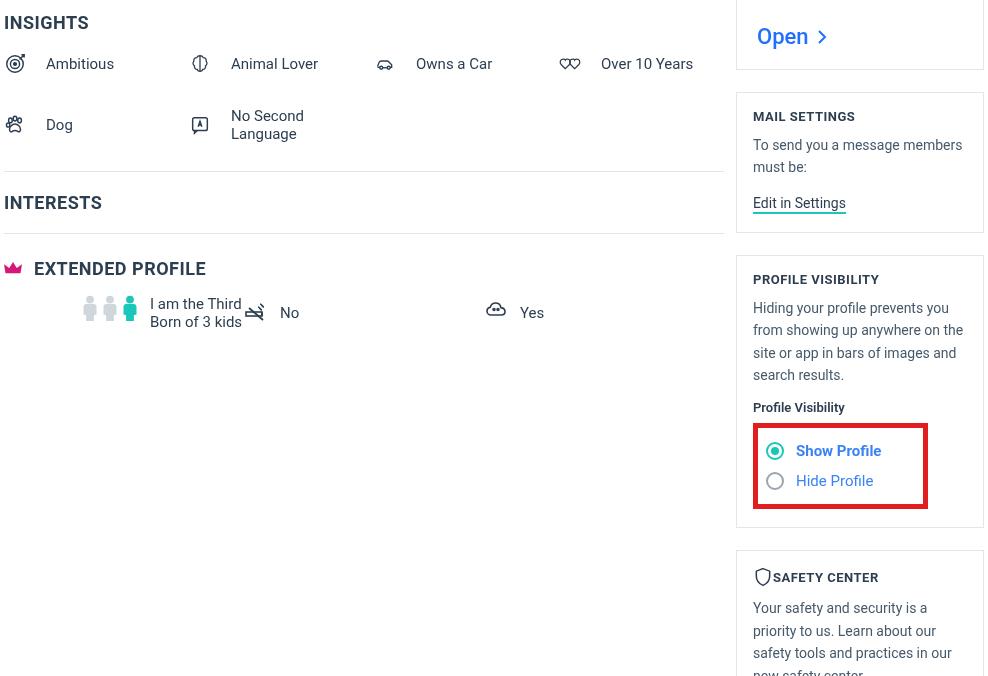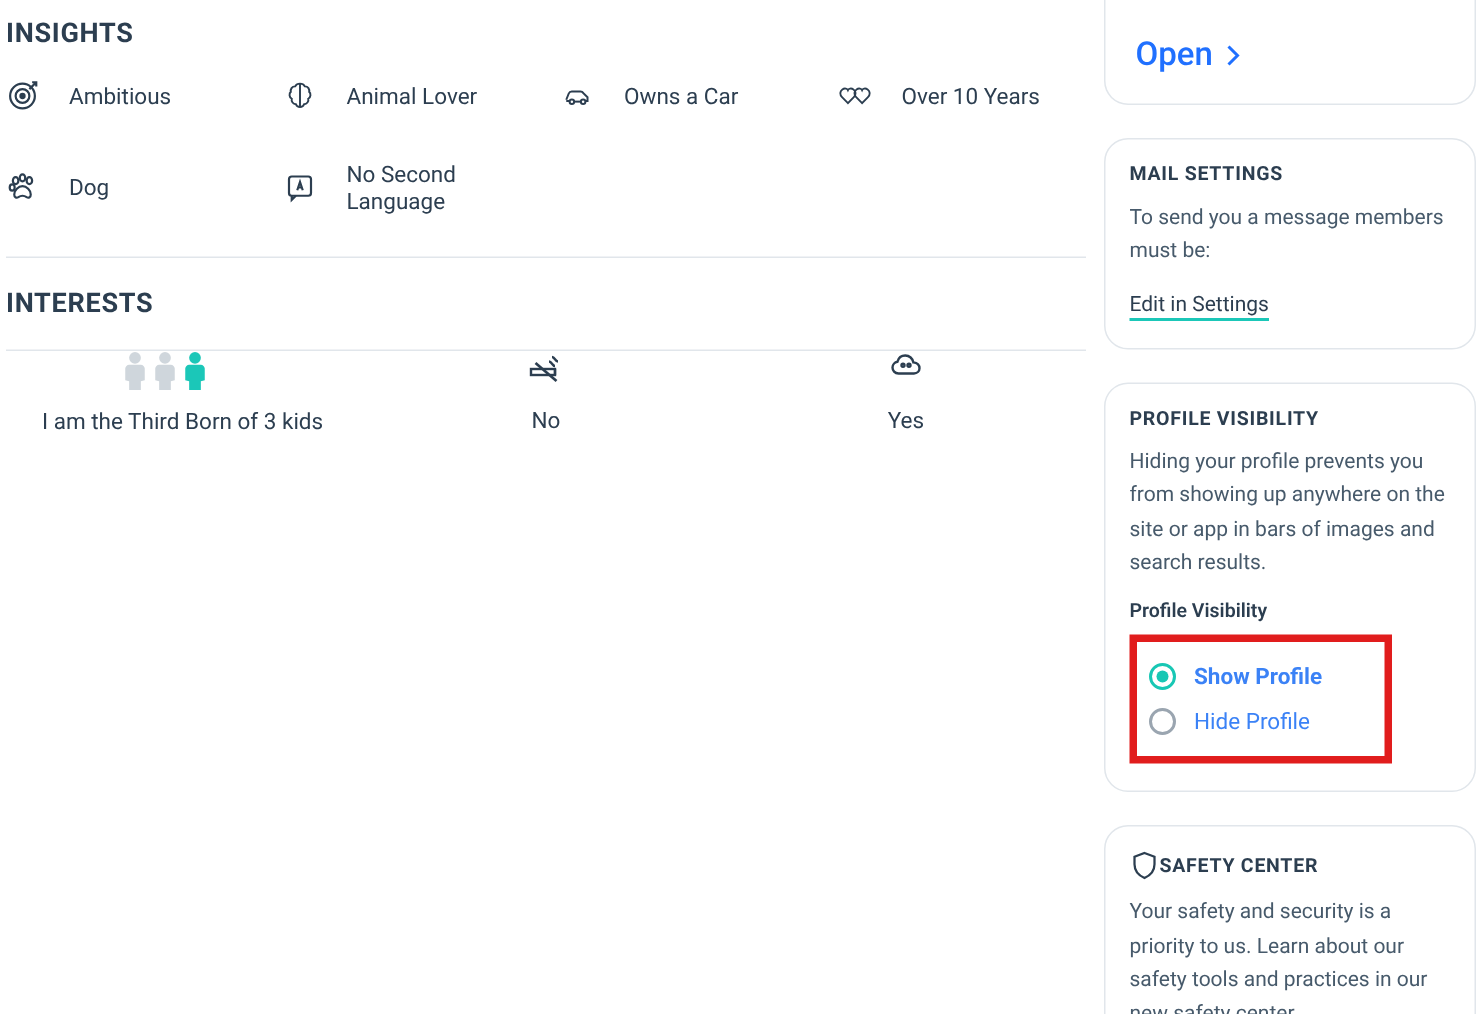--- a/index.html
+++ b/index.html
@@ -42,33 +42,33 @@
     border-radius: 999px;
     padding: 6px 16px;
     font-size: 14px;
     color: #2c3e50;
     background: #fff;
   }
 
   .extended-header { display: flex; align-items: center; gap: 12px; margin-top: 24px; margin-bottom: 16px; }
   .crown { color: #d6177a; width: 18px; height: 18px; }
   .extended-row { display: grid; grid-template-columns: 1fr 1fr 1fr; align-items: center; }
-  .ext-item { display:flex; flex-direction:column; align-items:center; gap:12px; }
+  .ext-item { display:flex; flex-direction:row; align-items:center; gap:12px; }
   .ext-item.left { align-items: flex-start; padding-left: 24px; }
   .ext-label { font-size: 15px; color: #2c3e50; }
   .people-icons { display: flex; gap: 4px; }
   .person-svg { width: 16px; height: 26px; }
   .person-gray { fill: #cfd6dc; }
   .person-teal { fill: #1bc7b8; }
   .ext-icon { width: 24px; height: 24px; color: #2c3e50; }
 
   
   .card {
     border: 1px solid #e1e6eb;
-    border-radius: 16px;
+    border-radius: 0;
     padding: 16px 16px 18px 16px;
     margin-bottom: 22px;
     background: #fff;
   }
   .card.first-partial {
     border-top: none;
     border-top-left-radius: 0;
     border-top-right-radius: 0;
     padding-top: 0;
     padding-bottom: 20px;
@@ -181,20 +181,28 @@
         <span class="insight-label">No Second Language</span>
       </div>
     </div>
     <hr class="divider">
 
     <div class="interests-block">
       <div class="section-title">INTERESTS</div>
     </div>
     <hr class="divider">
 
+    <div class="extended-header">
+      <span class="crown">
+        <svg viewBox="0 0 24 18" width="18" height="14" fill="currentColor">
+            <path d="M2 16h20l2-12-7 5-5-8-5 8-7-5 2 12Z"></path>
+          </svg>
+      </span>
+      <span class="section-title" style="margin-bottom:0">EXTENDED PROFILE</span>
+    </div>
     <div class="extended-row">
       <div class="ext-item left">
         <div class="people-icons" style="padding-left: 54px;">
           <svg class="person-svg" viewBox="0 0 12 20">
               <circle class="person-gray" cx="6" cy="3.5" r="3"></circle>
               <path class="person-gray" d="M3 7h6c1 0 2 1 2 2v6l-2 .5V20H3v-4.5L1 15V9c0-1 1-2 2-2Z"></path>
             </svg>
           <svg class="person-svg" viewBox="0 0 12 20">
               <circle class="person-gray" cx="6" cy="3.5" r="3"></circle>
               <path class="person-gray" d="M3 7h6c1 0 2 1 2 2v6l-2 .5V20H3v-4.5L1 15V9c0-1 1-2 2-2Z"></path>

